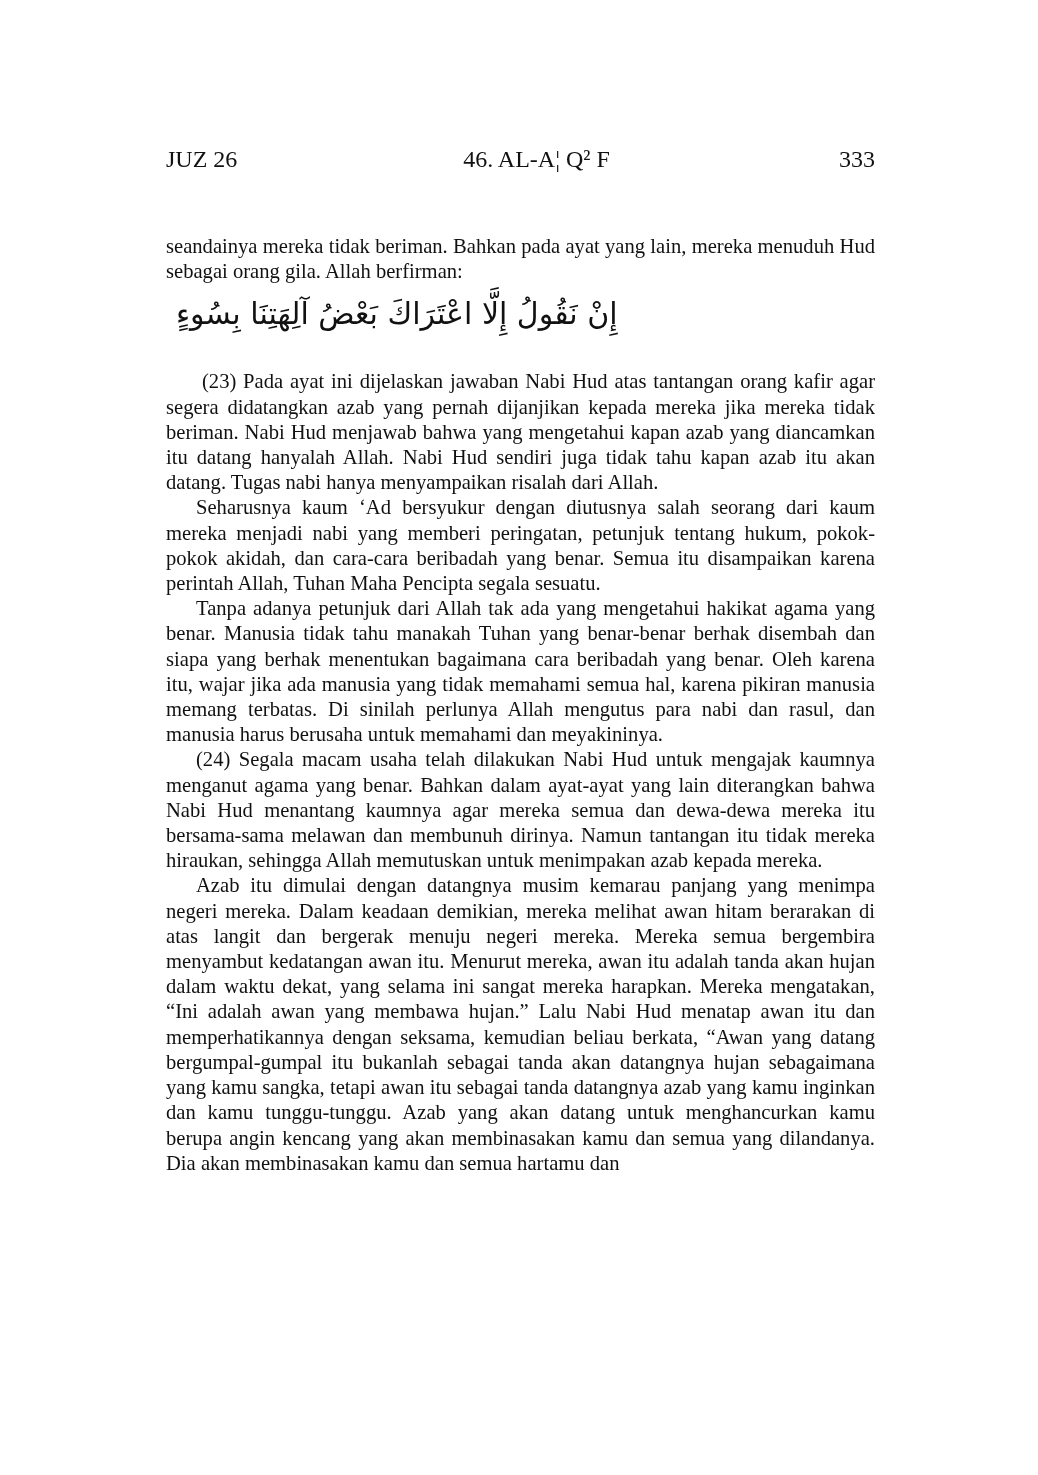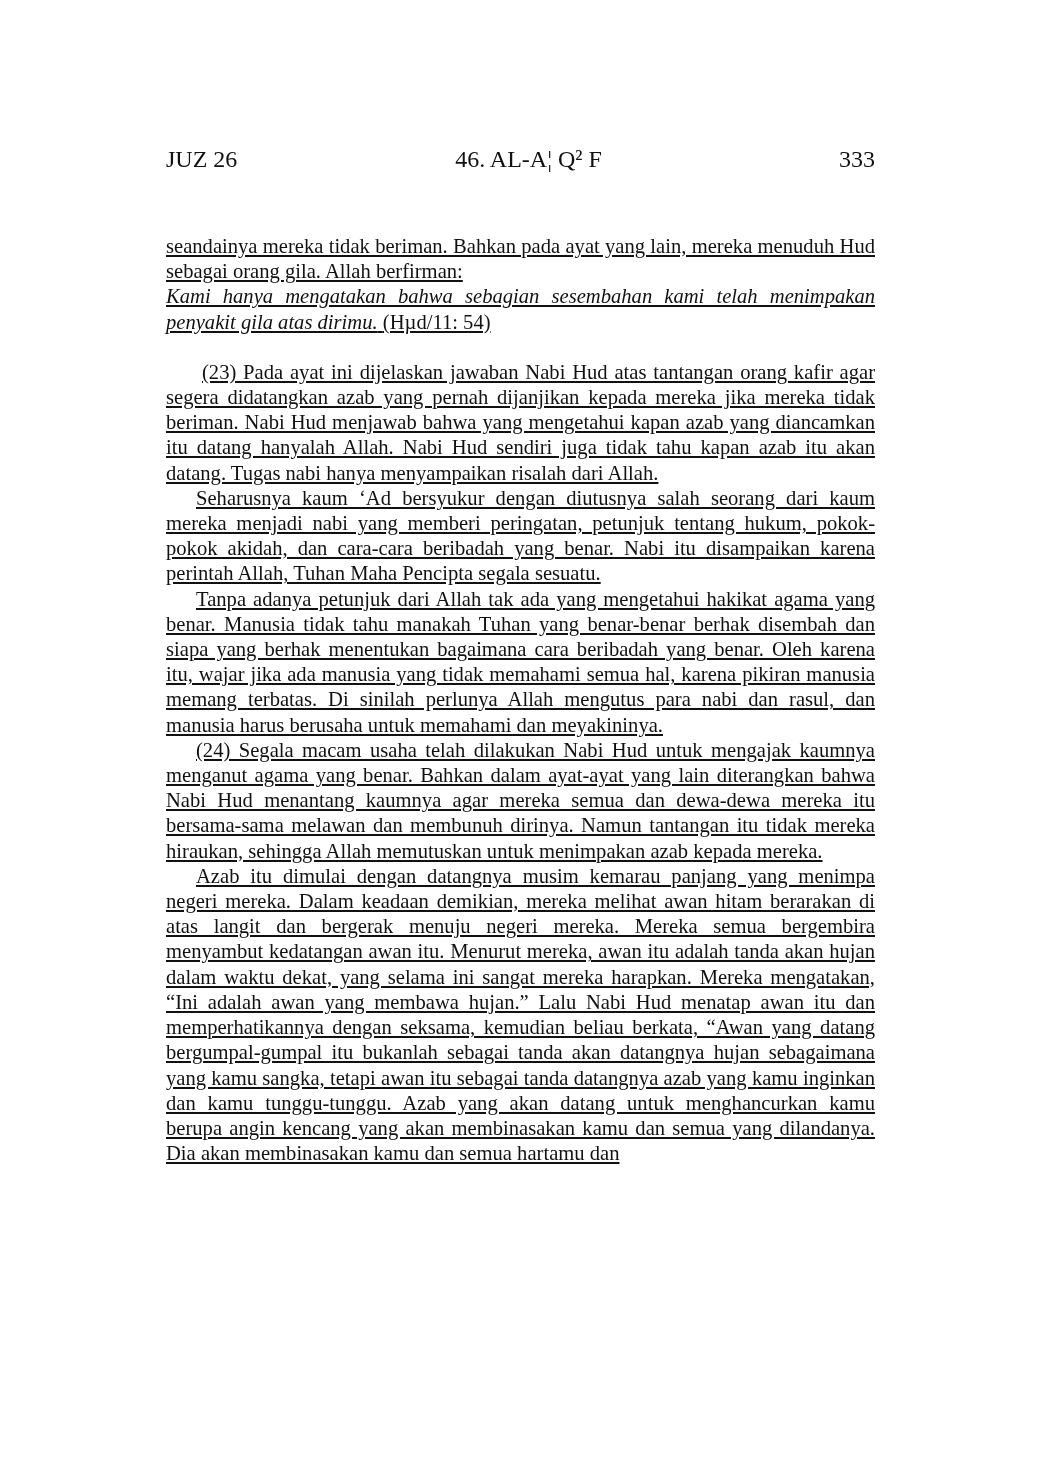--- a/index.html
+++ b/index.html
@@ -24,37 +24,36 @@
   .running-head {
     position: absolute;
     top: 146px;
     left: 0;
     width: 709px;
     height: 26px;
     font-size: 24px;
     line-height: 26px;
   }
   .rh-left { position: absolute; left: 0; top: 0; }
-  .rh-center { position: absolute; left: 8px; width: 709px; text-align: center; top: 0; }
+  .rh-center { position: absolute; left: 16px; width: 709px; text-align: center; top: 0; }
   .rh-right { position: absolute; right: 0; top: 0; }
 
   .body-text {
     position: absolute;
     top: 234px;
     left: 0;
     width: 709px;
     font-size: 20.6px;
     line-height: 25.2px;
     text-align: justify;
   }
   .body-text p {
     margin: 0;
     text-align: justify;
     text-align-last: left;
-    text-decoration: underline;
   }
   .indent { text-indent: 30px; }
   .indent-23 { text-indent: 36px; }
   .gap-before { margin-top: 25px !important; }
 
   .arabic {
     direction: rtl;
     text-align: center;
     font-family: "DejaVu Sans", sans-serif;
     font-size: 30px;
@@ -77,23 +76,23 @@
 
   <div class="running-head">
     <span class="rh-left">JUZ 26</span>
     <span class="rh-center">46. AL-A¦ Q² F</span>
     <span class="rh-right">333</span>
   </div>
 
   <div class="body-text">
     <p>seandainya mereka tidak beriman. Bahkan pada ayat yang lain, mereka menuduh Hud sebagai orang gila. Allah berfirman:</p>
 
+    <p class="arabic" dir="rtl" lang="ar">إِنْ نَقُولُ إِلَّا اعْتَرَاكَ بَعْضُ آلِهَتِنَا بِسُوءٍ</p>
 
-    <p class="translation"><span>Kami hanya mengatakan bahwa sebagian sesembahan kami telah menimpakan penyakit gila atas dirimu.</span> <span class="ref">(Hµd/11: 54)</span></p>
 
     <p class="indent-23 gap-before">(23) Pada ayat ini dijelaskan jawaban Nabi Hud atas tantangan orang kafir agar segera didatangkan azab yang pernah dijanjikan kepada mereka jika mereka tidak beriman. Nabi Hud menjawab bahwa yang mengetahui kapan azab yang diancamkan itu datang hanyalah Allah. Nabi Hud sendiri juga tidak tahu kapan azab itu akan datang. Tugas nabi hanya menyampaikan risalah dari Allah.</p>
-    <p class="indent">Seharusnya kaum ‘Ad bersyukur dengan diutusnya salah seorang dari kaum mereka menjadi nabi yang memberi peringatan, petunjuk tentang hukum, pokok-pokok akidah, dan cara-cara beribadah yang benar. Nabi itu disampaikan karena perintah Allah, Tuhan Maha Pencipta segala sesuatu.</p>
+    <p class="indent">Seharusnya kaum ‘Ad bersyukur dengan diutusnya salah seorang dari kaum mereka menjadi nabi yang memberi peringatan, petunjuk tentang hukum, pokok-pokok akidah, dan cara-cara beribadah yang benar. Semua itu disampaikan karena perintah Allah, Tuhan Maha Pencipta segala sesuatu.</p>
     <p class="indent">Tanpa adanya petunjuk dari Allah tak ada yang mengetahui hakikat agama yang benar. Manusia tidak tahu manakah Tuhan yang benar-benar berhak disembah dan siapa yang berhak menentukan bagaimana cara beribadah yang benar. Oleh karena itu, wajar jika ada manusia yang tidak memahami semua hal, karena pikiran manusia memang terbatas. Di sinilah perlunya Allah mengutus para nabi dan rasul, dan manusia harus berusaha untuk memahami dan meyakininya.</p>
     <p class="indent">(24) Segala macam usaha telah dilakukan Nabi Hud untuk mengajak kaumnya menganut agama yang benar. Bahkan dalam ayat-ayat yang lain diterangkan bahwa Nabi Hud menantang kaumnya agar mereka semua dan dewa-dewa mereka itu bersama-sama melawan dan membunuh dirinya. Namun tantangan itu tidak mereka hiraukan, sehingga Allah memutuskan untuk menimpakan azab kepada mereka.</p>
     <p class="indent">Azab itu dimulai dengan datangnya musim kemarau panjang yang menimpa negeri mereka. Dalam keadaan demikian, mereka melihat awan hitam berarakan di atas langit dan bergerak menuju negeri mereka. Mereka semua bergembira menyambut kedatangan awan itu. Menurut mereka, awan itu adalah tanda akan hujan dalam waktu dekat, yang selama ini sangat mereka harapkan. Mereka mengatakan, “Ini adalah awan yang membawa hujan.” Lalu Nabi Hud menatap awan itu dan memperhatikannya dengan seksama, kemudian beliau berkata, “Awan yang datang bergumpal-gumpal itu bukanlah sebagai tanda akan datangnya hujan sebagaimana yang kamu sangka, tetapi awan itu sebagai tanda datangnya azab yang kamu inginkan dan kamu tunggu-tunggu. Azab yang akan datang untuk menghancurkan kamu berupa angin kencang yang akan membinasakan kamu dan semua yang dilandanya. Dia akan membinasakan kamu dan semua hartamu dan</p>
   </div>
 
 </div>
 
 </body></html>

